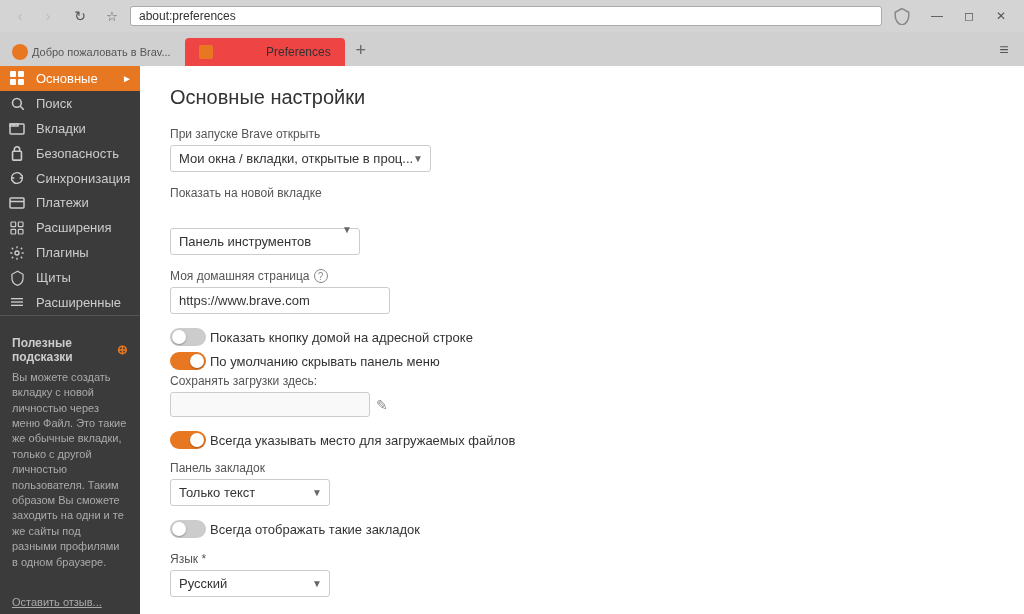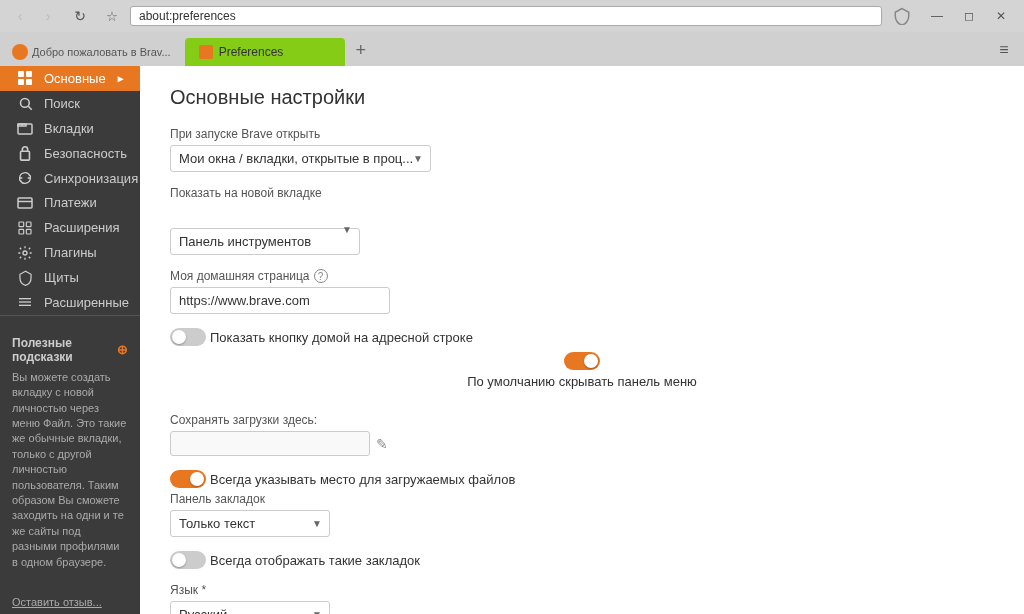--- a/index.html
+++ b/index.html
@@ -18,31 +18,31 @@
     .star-btn { width: 24px; height: 24px; border: none; background: transparent; color: #666; cursor: pointer; display: flex; align-items: center; justify-content: center; }
     .address-bar { flex: 1; height: 20px; border: 1px solid #aaa; border-radius: 3px; padding: 0 8px; background: #fff; font-size: 12px; color: #333; outline: none; }
     .shield-btn { width: 24px; height: 24px; color: #888; display: flex; align-items: center; justify-content: center; cursor: pointer; }
     .window-controls { display: flex; gap: 2px; margin-left: auto; }
     .win-btn { width: 30px; height: 24px; border: none; background: transparent; cursor: pointer; color: #555; font-size: 12px; display: flex; align-items: center; justify-content: center; }
 
     
     .tab-bar { height: 34px; background: #d0d0d0; display: flex; align-items: flex-end; padding: 0 8px; gap: 4px; }
     .brave-label { font-size: 11px; color: #555; padding: 0 10px 6px 4px; display: flex; align-items: center; gap: 4px; }
     .brave-lion { width: 16px; height: 16px; background: #e87722; border-radius: 50%; display: inline-block; }
-    .tab { height: 28px; background: #84cc16; border-radius: 4px 4px 0 0; padding: 0 14px; display: flex; align-items: center; gap: 6px; font-size: 12px; color: #333; min-width: 160px; }
+    .tab { height: 28px; background: #ef4444; border-radius: 4px 4px 0 0; padding: 0 14px; display: flex; align-items: center; gap: 6px; font-size: 12px; color: #333; min-width: 160px; justify-content: space-between; }
     .tab .tab-lion { width: 14px; height: 14px; background: #e87722; border-radius: 2px; display: inline-block; flex-shrink: 0; }
     .new-tab-btn { width: 24px; height: 24px; border: none; background: transparent; color: #666; font-size: 18px; cursor: pointer; display: flex; align-items: center; justify-content: center; margin-bottom: 4px; }
     .menu-btn { margin-left: auto; margin-bottom: 4px; width: 24px; height: 24px; border: none; background: transparent; color: #555; cursor: pointer; font-size: 16px; display: flex; align-items: center; justify-content: center; }
 
     
     .main-area { display: flex; flex: 1; overflow: hidden; }
 
     
     .sidebar { width: 140px; background: #3b3b3b; color: #ccc; display: flex; flex-direction: column; flex-shrink: 0; overflow-y: auto; }
-    .sidebar-item { height: 40px; display: flex; align-items: center; gap: 10px; padding: 0 16px; cursor: pointer; font-size: 13px; color: #ccc; }
+    .sidebar-item { height: 40px; display: flex; align-items: center; gap: 10px; padding: 0 8px; cursor: pointer; font-size: 13px; color: #ccc; }
     .sidebar-item.active { background: #e87722; color: #fff; }
     .sidebar-item.active .si-arrow { display: block; }
     .si-icon { width: 18px; height: 18px; display: flex; align-items: center; justify-content: center; flex-shrink: 0; font-size: 14px; }
     .si-label { font-size: 13px; }
     .si-arrow { display: none; margin-left: auto; font-size: 10px; }
     .sidebar-spacer { flex: 1; }
     .tips-section { padding: 20px 12px; border-top: 1px solid #555; }
     .tips-title { color: #ccc; font-size: 12px; font-weight: bold; margin-bottom: 6px; display: flex; align-items: center; gap: 4px; }
     .tips-text { font-size: 11px; color: #aaa; line-height: 1.4; }
     .leave-feedback { color: #aaa; font-size: 11px; text-decoration: underline; cursor: pointer; padding: 6px 12px; display: block; }
@@ -257,34 +257,34 @@
           <span class="info-icon">?</span>
         </div>
         <input class="text-input" type="text" value="https://www.brave.com" style="">
       </div>
 
       <div class="toggle-row">
         <div class="toggle"></div>
         <span class="toggle-label">Показать кнопку домой на адресной строке</span>
       </div>
 
-      <div class="toggle-row" style="margin-bottom:24px;flex-direction:column;">
+      <div class="toggle-row" style="margin-bottom:4px;">
         <div class="toggle on"></div>
         <span class="toggle-label">По умолчанию скрывать панель меню</span>
       </div>
 
       <div class="form-section">
         <div class="field-label">Сохранять загрузки здесь:</div>
         <div class="download-path-row">
           <input class="download-path-input" type="text" value="" style="">
           <span class="edit-icon">✎</span>
         </div>
       </div>
 
-      <div class="toggle-row" style="margin-bottom:4px;">
+      <div class="toggle-row" style="margin-bottom:12px;">
         <div class="toggle on"></div>
         <span class="toggle-label">Всегда указывать место для загружаемых файлов</span>
       </div>
 
       <div class="form-section">
         <div class="field-label">Панель закладок</div>
         <div class="select-wrapper">
           <select style="min-width:160px;">
             <option>Только текст</option>
           </select>

